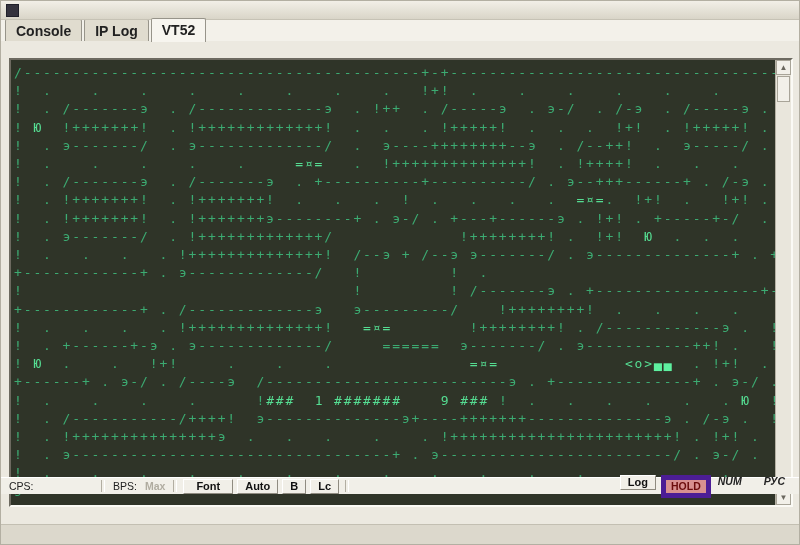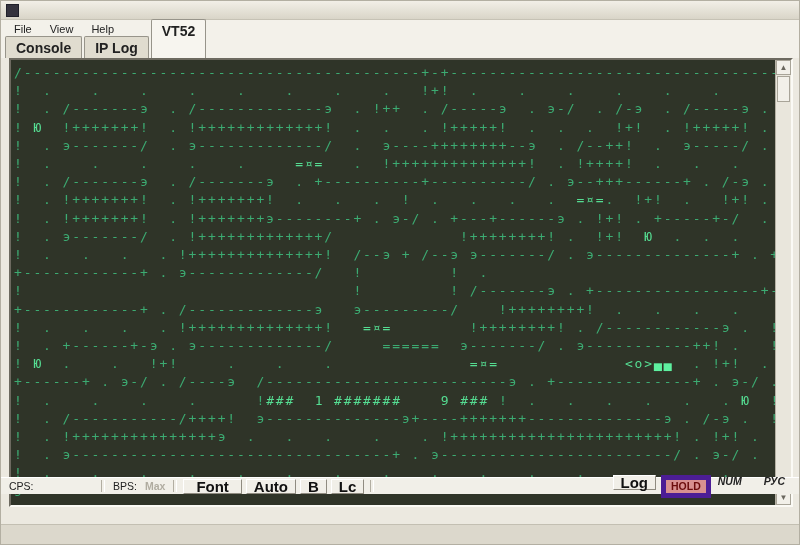--- a/index.html
+++ b/index.html
@@ -13,21 +13,21 @@
   .titlebar{height:18px;background:linear-gradient(#f2efe7,#d9d5c8);position:relative;display:flex;align-items:center;border-bottom:1px solid #c6c2b5;}
   .winicon{width:11px;height:11px;margin-left:5px;background:#35333e;border:1px solid #20202a;}
   .title{position:absolute;left:0;right:0;text-align:center;font-size:11px;color:#45453f;}
   
   .menubar{height:17px;display:flex;align-items:center;background:#f3f1ea;padding-left:4px;font-size:11px;color:#222;}
   .menuitem{padding:2px 9px;}
   
   .tabstrip{height:21px;background:#f3f1ea;display:flex;align-items:flex-end;padding-left:4px;}
   .tab{font-size:14px;font-weight:bold;color:#222;background:#e0dccf;border:1px solid #97948a;border-bottom:none;
        padding:3px 10px 2px;margin-right:2px;border-radius:2px 2px 0 0;}
-  .tab.active{background:#f7f5ef;padding-bottom:20px;position:relative;top:1px;}
+  .tab.active{background:#f7f5ef;padding-bottom:4px;position:relative;top:1px;}
   
   .termframe{position:absolute;left:8px;top:57px;width:784px;height:449px;box-sizing:border-box;
     border-top:2px solid #6d6a60;border-left:2px solid #6d6a60;border-right:2px solid #fbfaf5;border-bottom:2px solid #fbfaf5;
     background:#2f3428;display:flex;}
   .screen{flex:1;overflow:hidden;}
   .screen pre{
     margin:0;padding:4px 0 0 3px;
     font-family:"DejaVu Sans Mono","Liberation Mono",monospace;
     font-size:13px;line-height:18.2px;letter-spacing:1.87px;
     color:#3cab72;
@@ -40,42 +40,37 @@
           font-size:8px;color:#6a675e;display:flex;align-items:center;justify-content:center;flex:none;}
   .vthumb{width:13px;height:26px;box-sizing:border-box;background:#f2f0e9;border:1px solid #a8a498;margin-top:1px;flex:none;}
   .vspacer{flex:1;}
   
   .statusbar{position:absolute;left:0;right:0;top:476px;height:16px;background:#f1efe8;border-top:1px solid #fff;
              display:flex;align-items:center;font-size:10.5px;color:#222;}
   .sb-sep{width:2px;height:12px;border-left:1px solid #b2aea2;border-right:1px solid #fff;margin:0 4px;}
   .sb-label{padding:0 4px;}
   .sb-gray{color:#b0aca0;font-weight:bold;padding:0 4px;}
   .sbtn{background:#f1efe8;border-top:1px solid #fff;border-left:1px solid #fff;border-right:1px solid #8f8b80;border-bottom:1px solid #8f8b80;
-        font-weight:bold;font-size:15px;color:#111;padding:1px 7px;margin:0 2px;line-height:11px;}
+        font-weight:bold;font-size:11px;color:#111;padding:1px 7px;margin:0 2px;line-height:11px;}
   .hold{background:#d89090;border:5px solid #4c1d95;color:#6b0d0d;font-weight:bold;padding:1px 5px;margin:0 3px;line-height:11px;}
   .ind{font-weight:bold;padding:0 4px;font-style:italic;}
   .right{margin-left:auto;display:flex;align-items:flex-start;margin-right:10px;}
   .rus{margin-left:14px;}
   
   .bottomstrip{position:absolute;left:0;right:0;top:523px;bottom:0;background:#dcd8cc;border-top:1px solid #c3bfb2;}
 </style>
 </head>
 <body>
 
 <div class="window">
 
   <div class="titlebar">
     <div class="winicon"></div>
   </div>
 
-  <div class="menubar">
-    <span class="menuitem">File</span>
-    <span class="menuitem">View</span>
-    <span class="menuitem">Help</span>
-  </div>
 
   <div class="tabstrip">
     <span class="tab">Console</span>
     <span class="tab">IP Log</span>
     <span class="tab active">VT52</span>
   </div>
 
   <div class="termframe">
     <div class="screen">
       <pre>/-----------------------------------------+-+----------------------------------э

